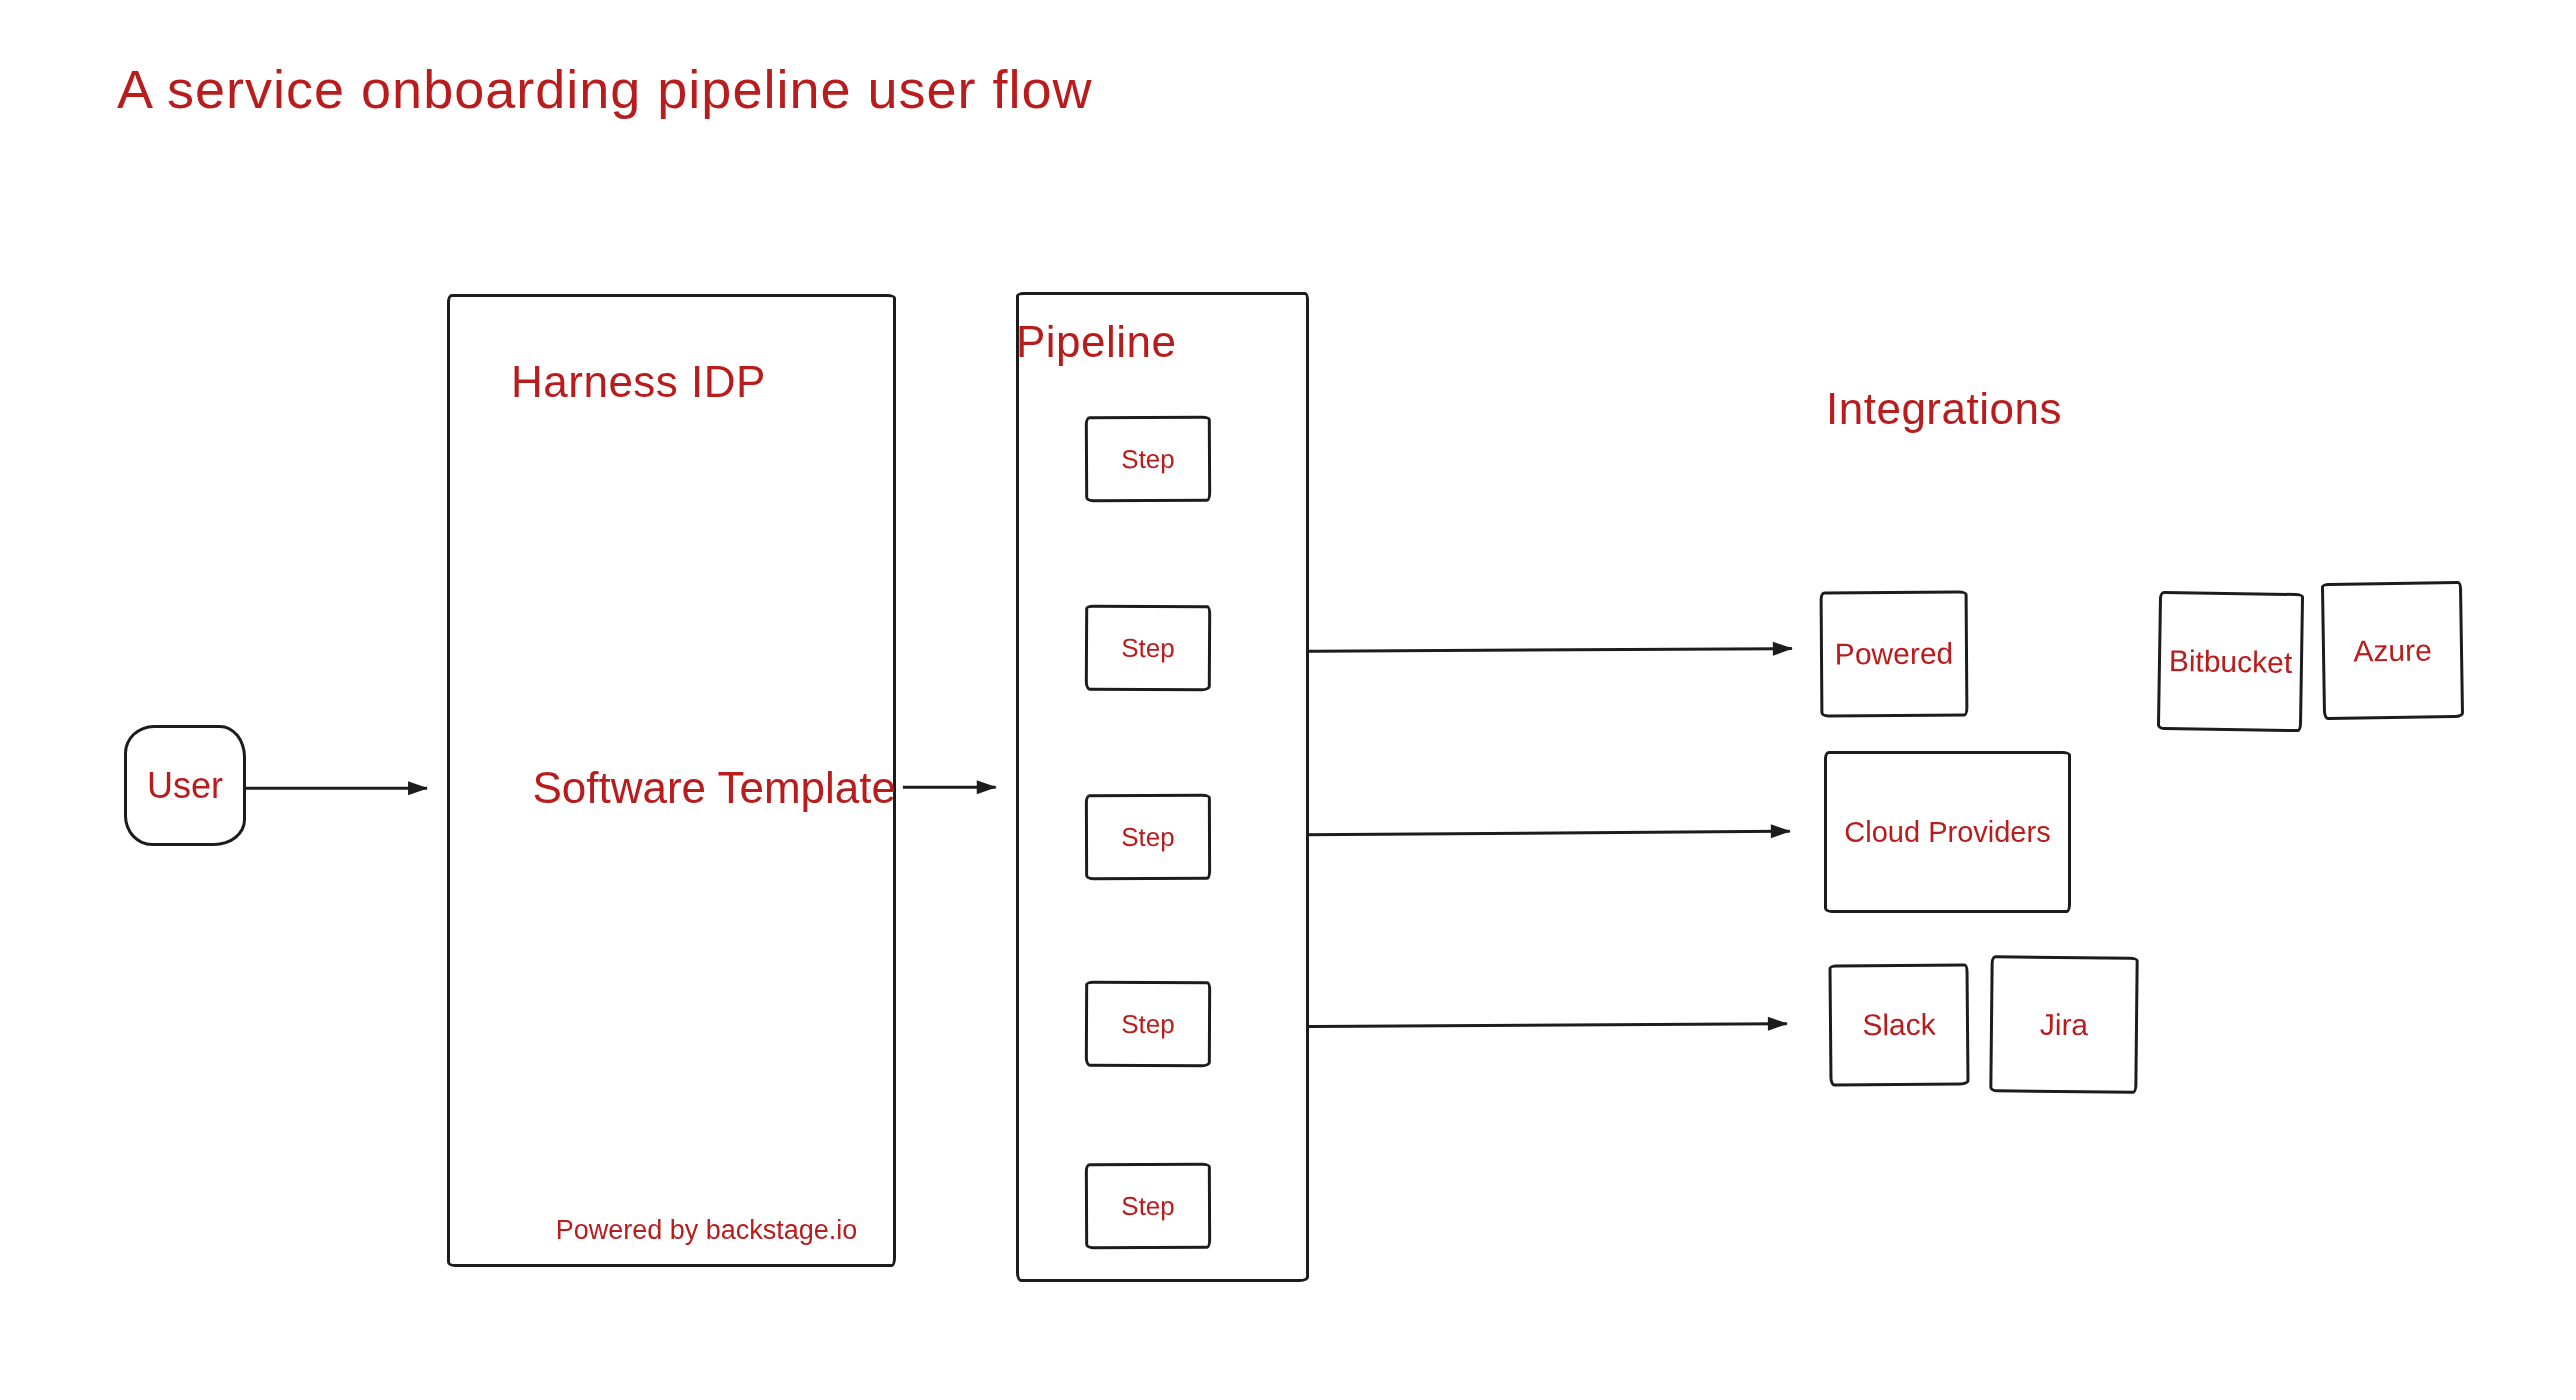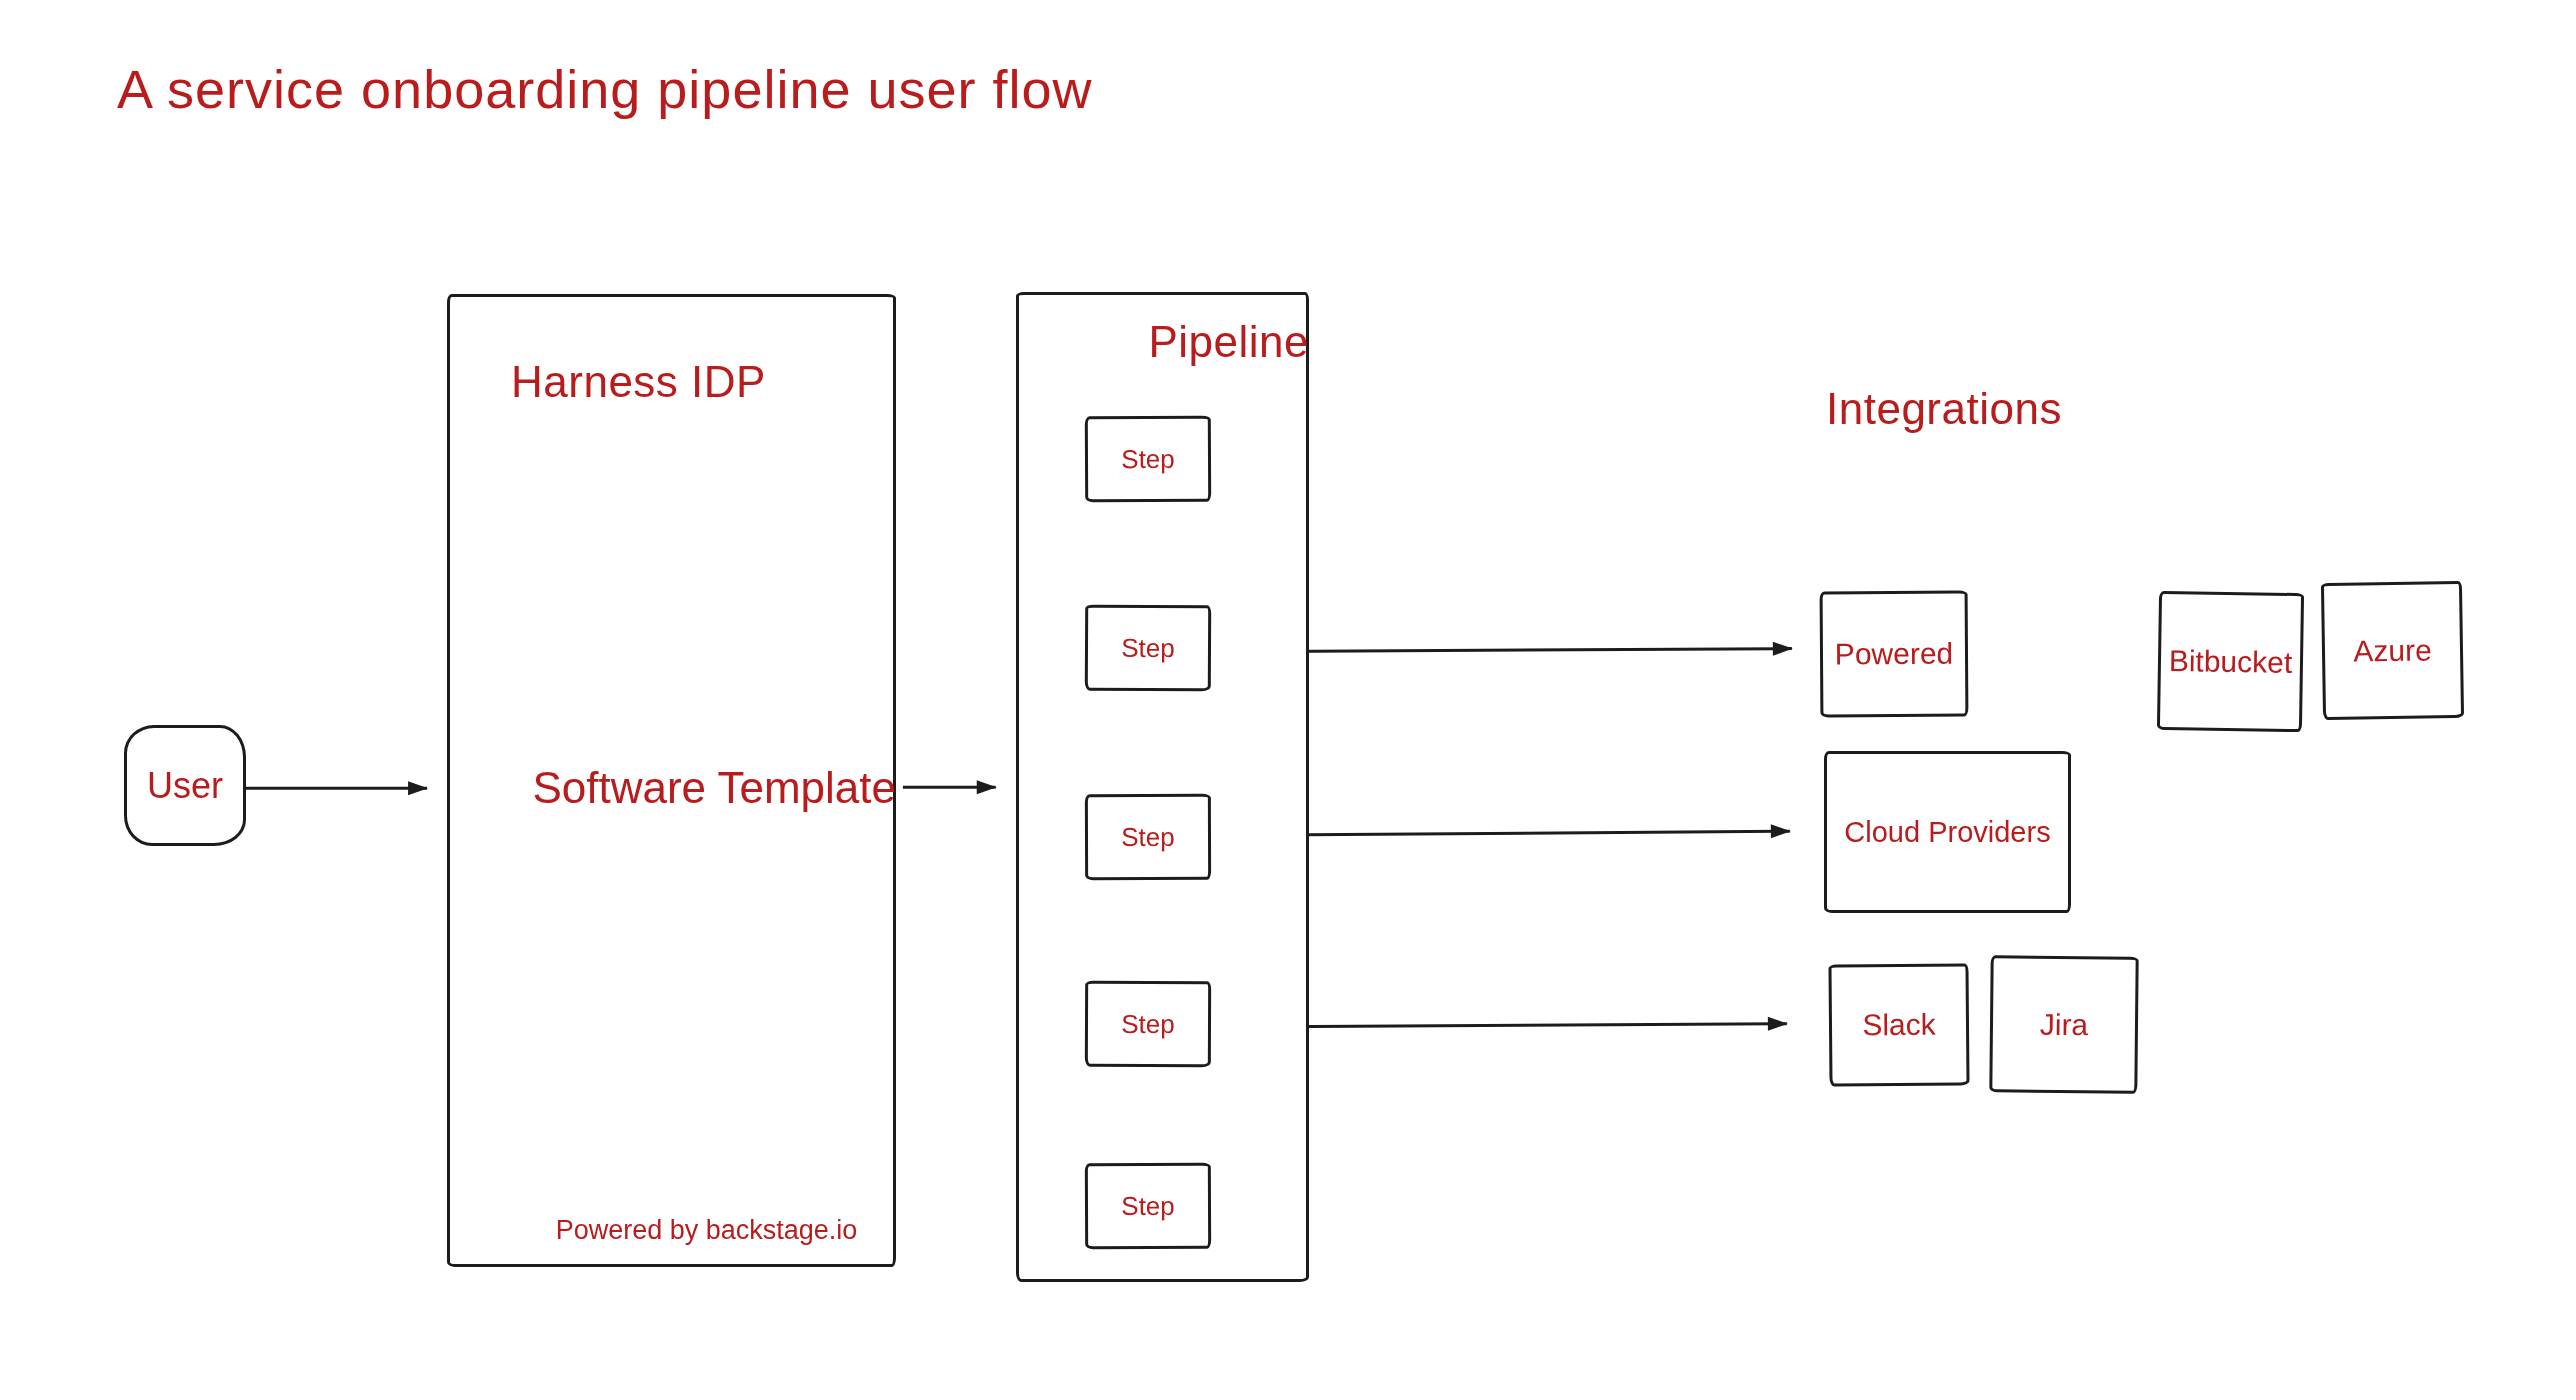--- a/index.html
+++ b/index.html
@@ -43,21 +43,21 @@
     left: 124px; top: 725px; width: 122px; height: 121px;
     border-radius: 30px 26px 32px 28px / 28px 32px 26px 30px;
     font-size: 36px;
   }
   .container-box { justify-content: flex-start; align-items: flex-start; }
   .harness-box  { left: 447px;  top: 294px; width: 449px; height: 973px; }
   .pipeline-box { left: 1016px; top: 292px; width: 293px; height: 990px; }
   .harness-title   { left: 447px; top: 357px; width: 383px; text-align: center; }
   .harness-center  { left: 447px; top: 763px; width: 449px; text-align: right; font-size: 44px; }
   .harness-footer  { left: 447px; top: 1215px; width: 449px; text-align: center; font-size: 27px; padding-left: 35px; }
-  .pipeline-title  { left: 1016px; top: 317px; width: 293px; text-align: right; }
+  .pipeline-title  { left: 1016px; top: 317px; width: 293px; text-align: left; }
   .integrations-heading { left: 1826px; top: 384px; }
   .step {
     left: 1085px; width: 126px; height: 86px;
     font-size: 26px;
   }
   .step-1 { top: 416px;  transform: rotate(-0.3deg); }
   .step-2 { top: 605px;  transform: rotate(0.3deg); }
   .step-3 { top: 794px;  transform: rotate(-0.2deg); }
   .step-4 { top: 981px;  transform: rotate(0.25deg); }
   .step-5 { top: 1163px; transform: rotate(-0.25deg); }

